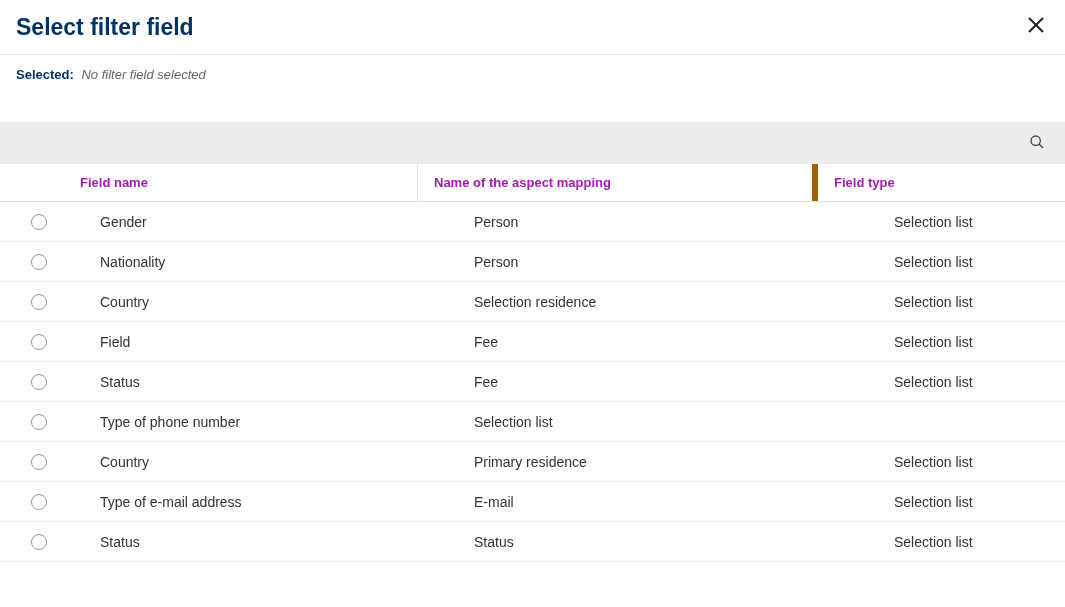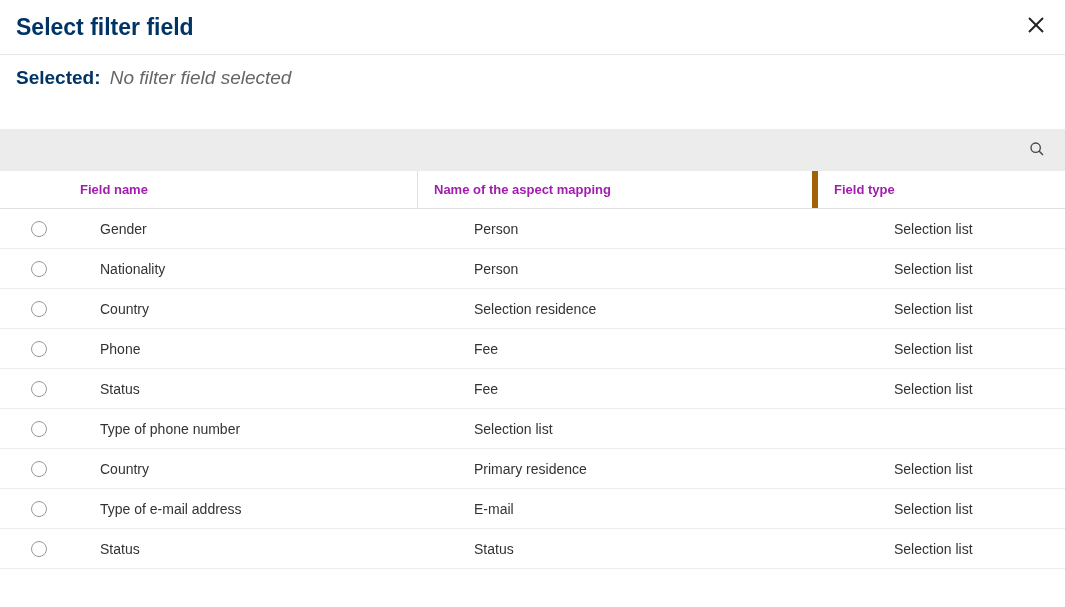--- a/index.html
+++ b/index.html
@@ -28,21 +28,21 @@
     }
     .close-btn {
       cursor: pointer;
       font-size: 22px;
       color: #222;
       line-height: 1;
       padding: 4px;
     }
     .selected-bar {
       padding: 12px 16px 8px 16px;
-      font-size: 19px;
+      font-size: 13px;
     }
     .selected-label {
       font-weight: 700;
       color: #003366;
     }
     .selected-value {
       font-style: italic;
       color: #666;
       margin-left: 4px;
     }
@@ -187,21 +187,21 @@
         <div class="radio"></div>
       </div>
       <div class="col-name td">Country</div>
       <div class="col-aspect td">Selection residence</div>
       <div class="col-type td">Selection list</div>
     </div>
     <div class="table-row">
       <div class="col-radio">
         <div class="radio"></div>
       </div>
-      <div class="col-name td">Phone</div>
+      <div class="col-name td">Field</div>
       <div class="col-aspect td">Fee</div>
       <div class="col-type td">Selection list</div>
     </div>
     <div class="table-row">
       <div class="col-radio">
         <div class="radio"></div>
       </div>
       <div class="col-name td">Status</div>
       <div class="col-aspect td">Fee</div>
       <div class="col-type td">Selection list</div>

